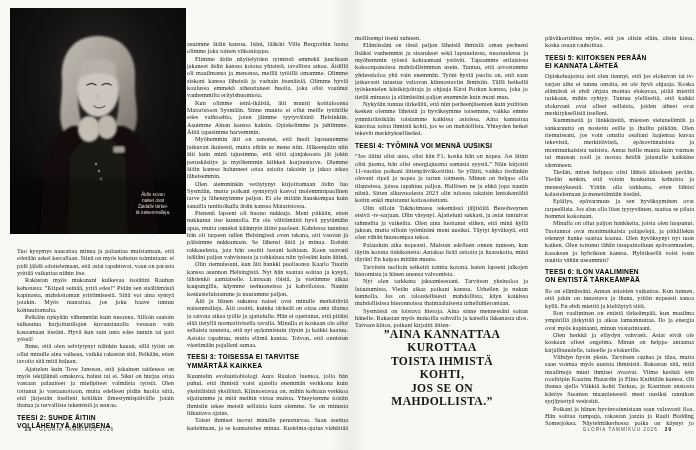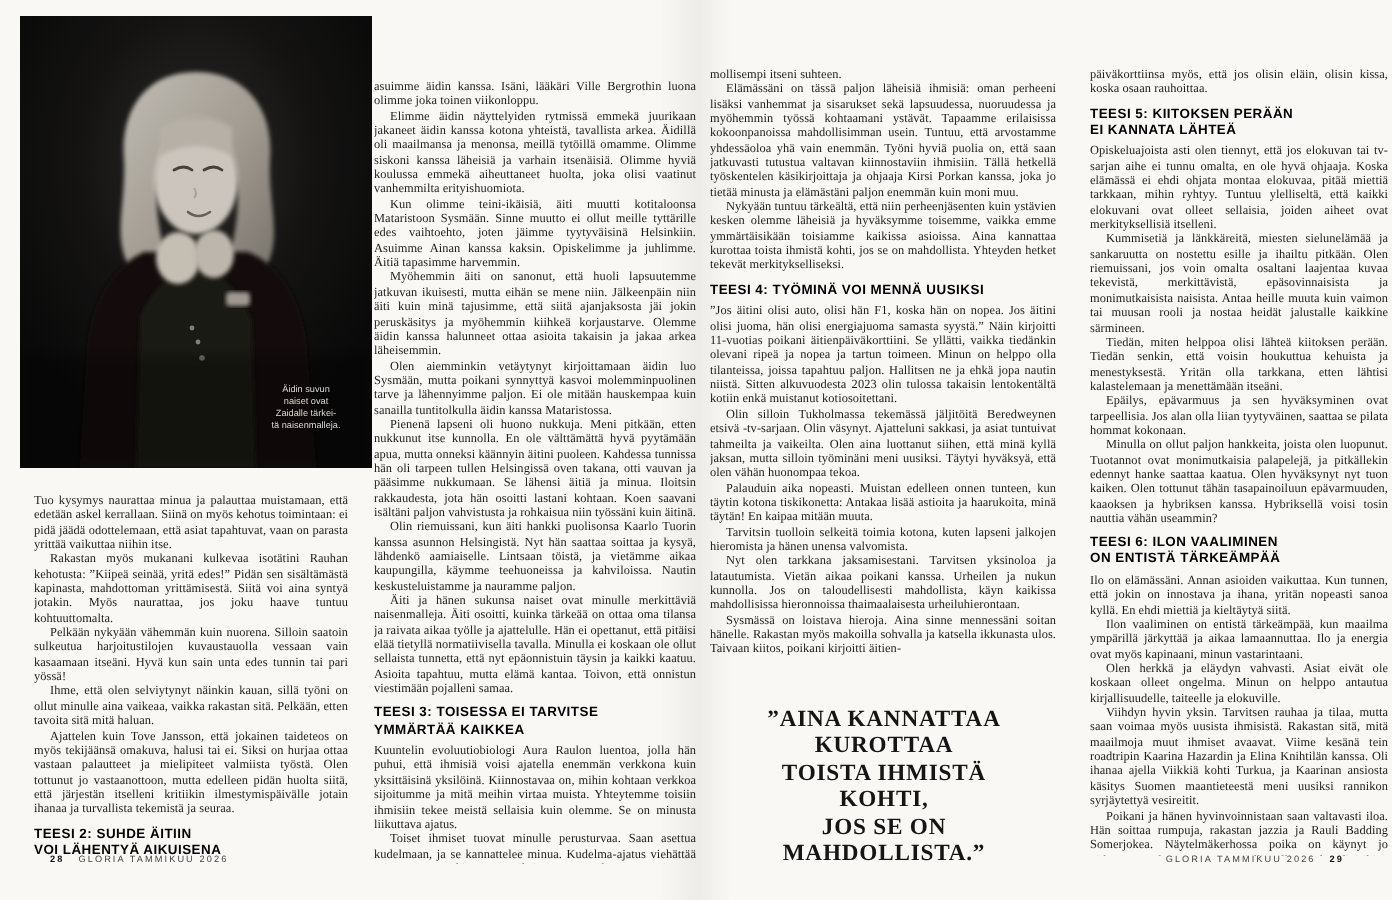--- a/index.html
+++ b/index.html
@@ -34,21 +34,21 @@
   .col h3{
     font-family:"Liberation Sans",sans-serif;font-weight:bold;color:#000;
     font-size:6.7px;line-height:8.1px;letter-spacing:0.25px;
     margin:5px 0 2.5px 0;white-space:pre-line;text-align:left;
   }
   #lp-col1{left:17px;top:247px;width:157px;height:182px;}
   #lp-col2{left:187px;top:40px;width:161px;height:392px;}
   #rp-col1{left:355px;top:34px;width:173px;height:304px;}
   #rp-col2{left:545px;top:34px;width:149px;height:394px;}
   .quote{
-    position:absolute;left:358px;top:353px;width:168px;
+    position:absolute;left:358px;top:328px;width:168px;
     font-family:"Liberation Serif",serif;font-weight:bold;
     font-size:11.6px;line-height:13.4px;letter-spacing:0.4px;
     text-align:center;color:#151515;white-space:pre-line;
   }
   .footer{
     position:absolute;top:427px;
     font-family:"Liberation Sans",sans-serif;font-size:4.6px;
     letter-spacing:1.05px;color:#444;white-space:nowrap;
   }
   .footer .pgnum{font-weight:bold;color:#111;}

